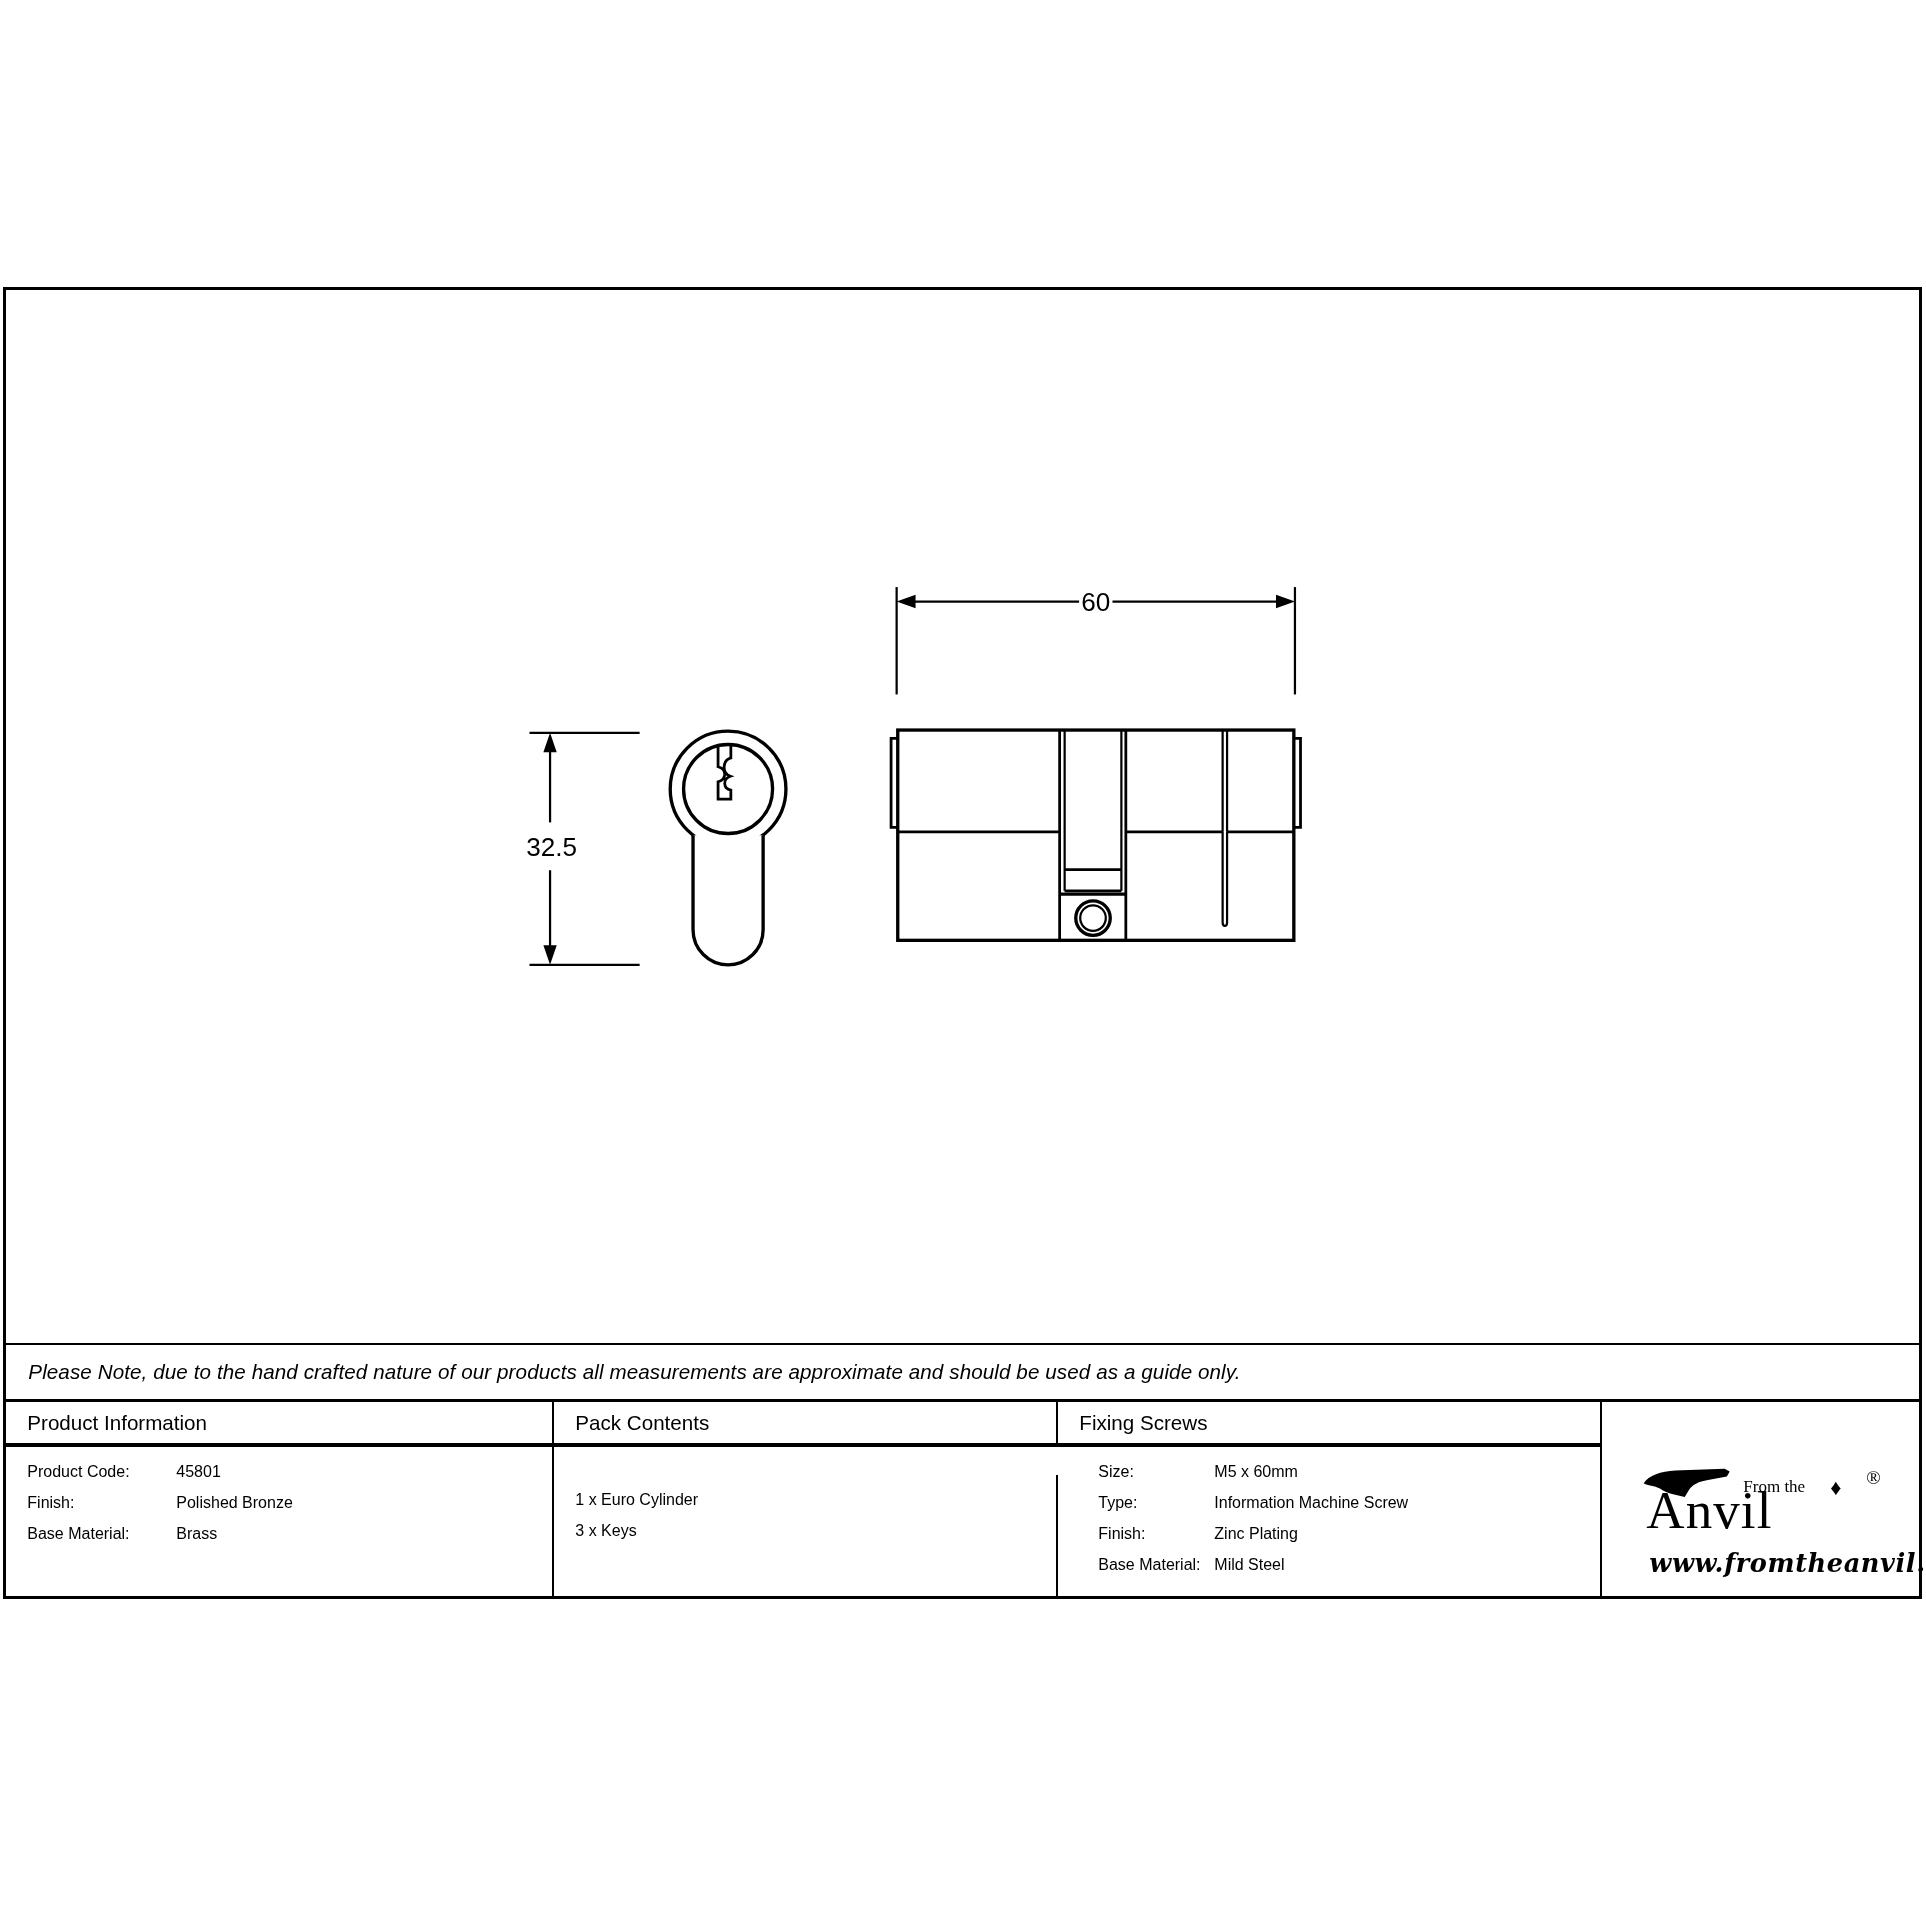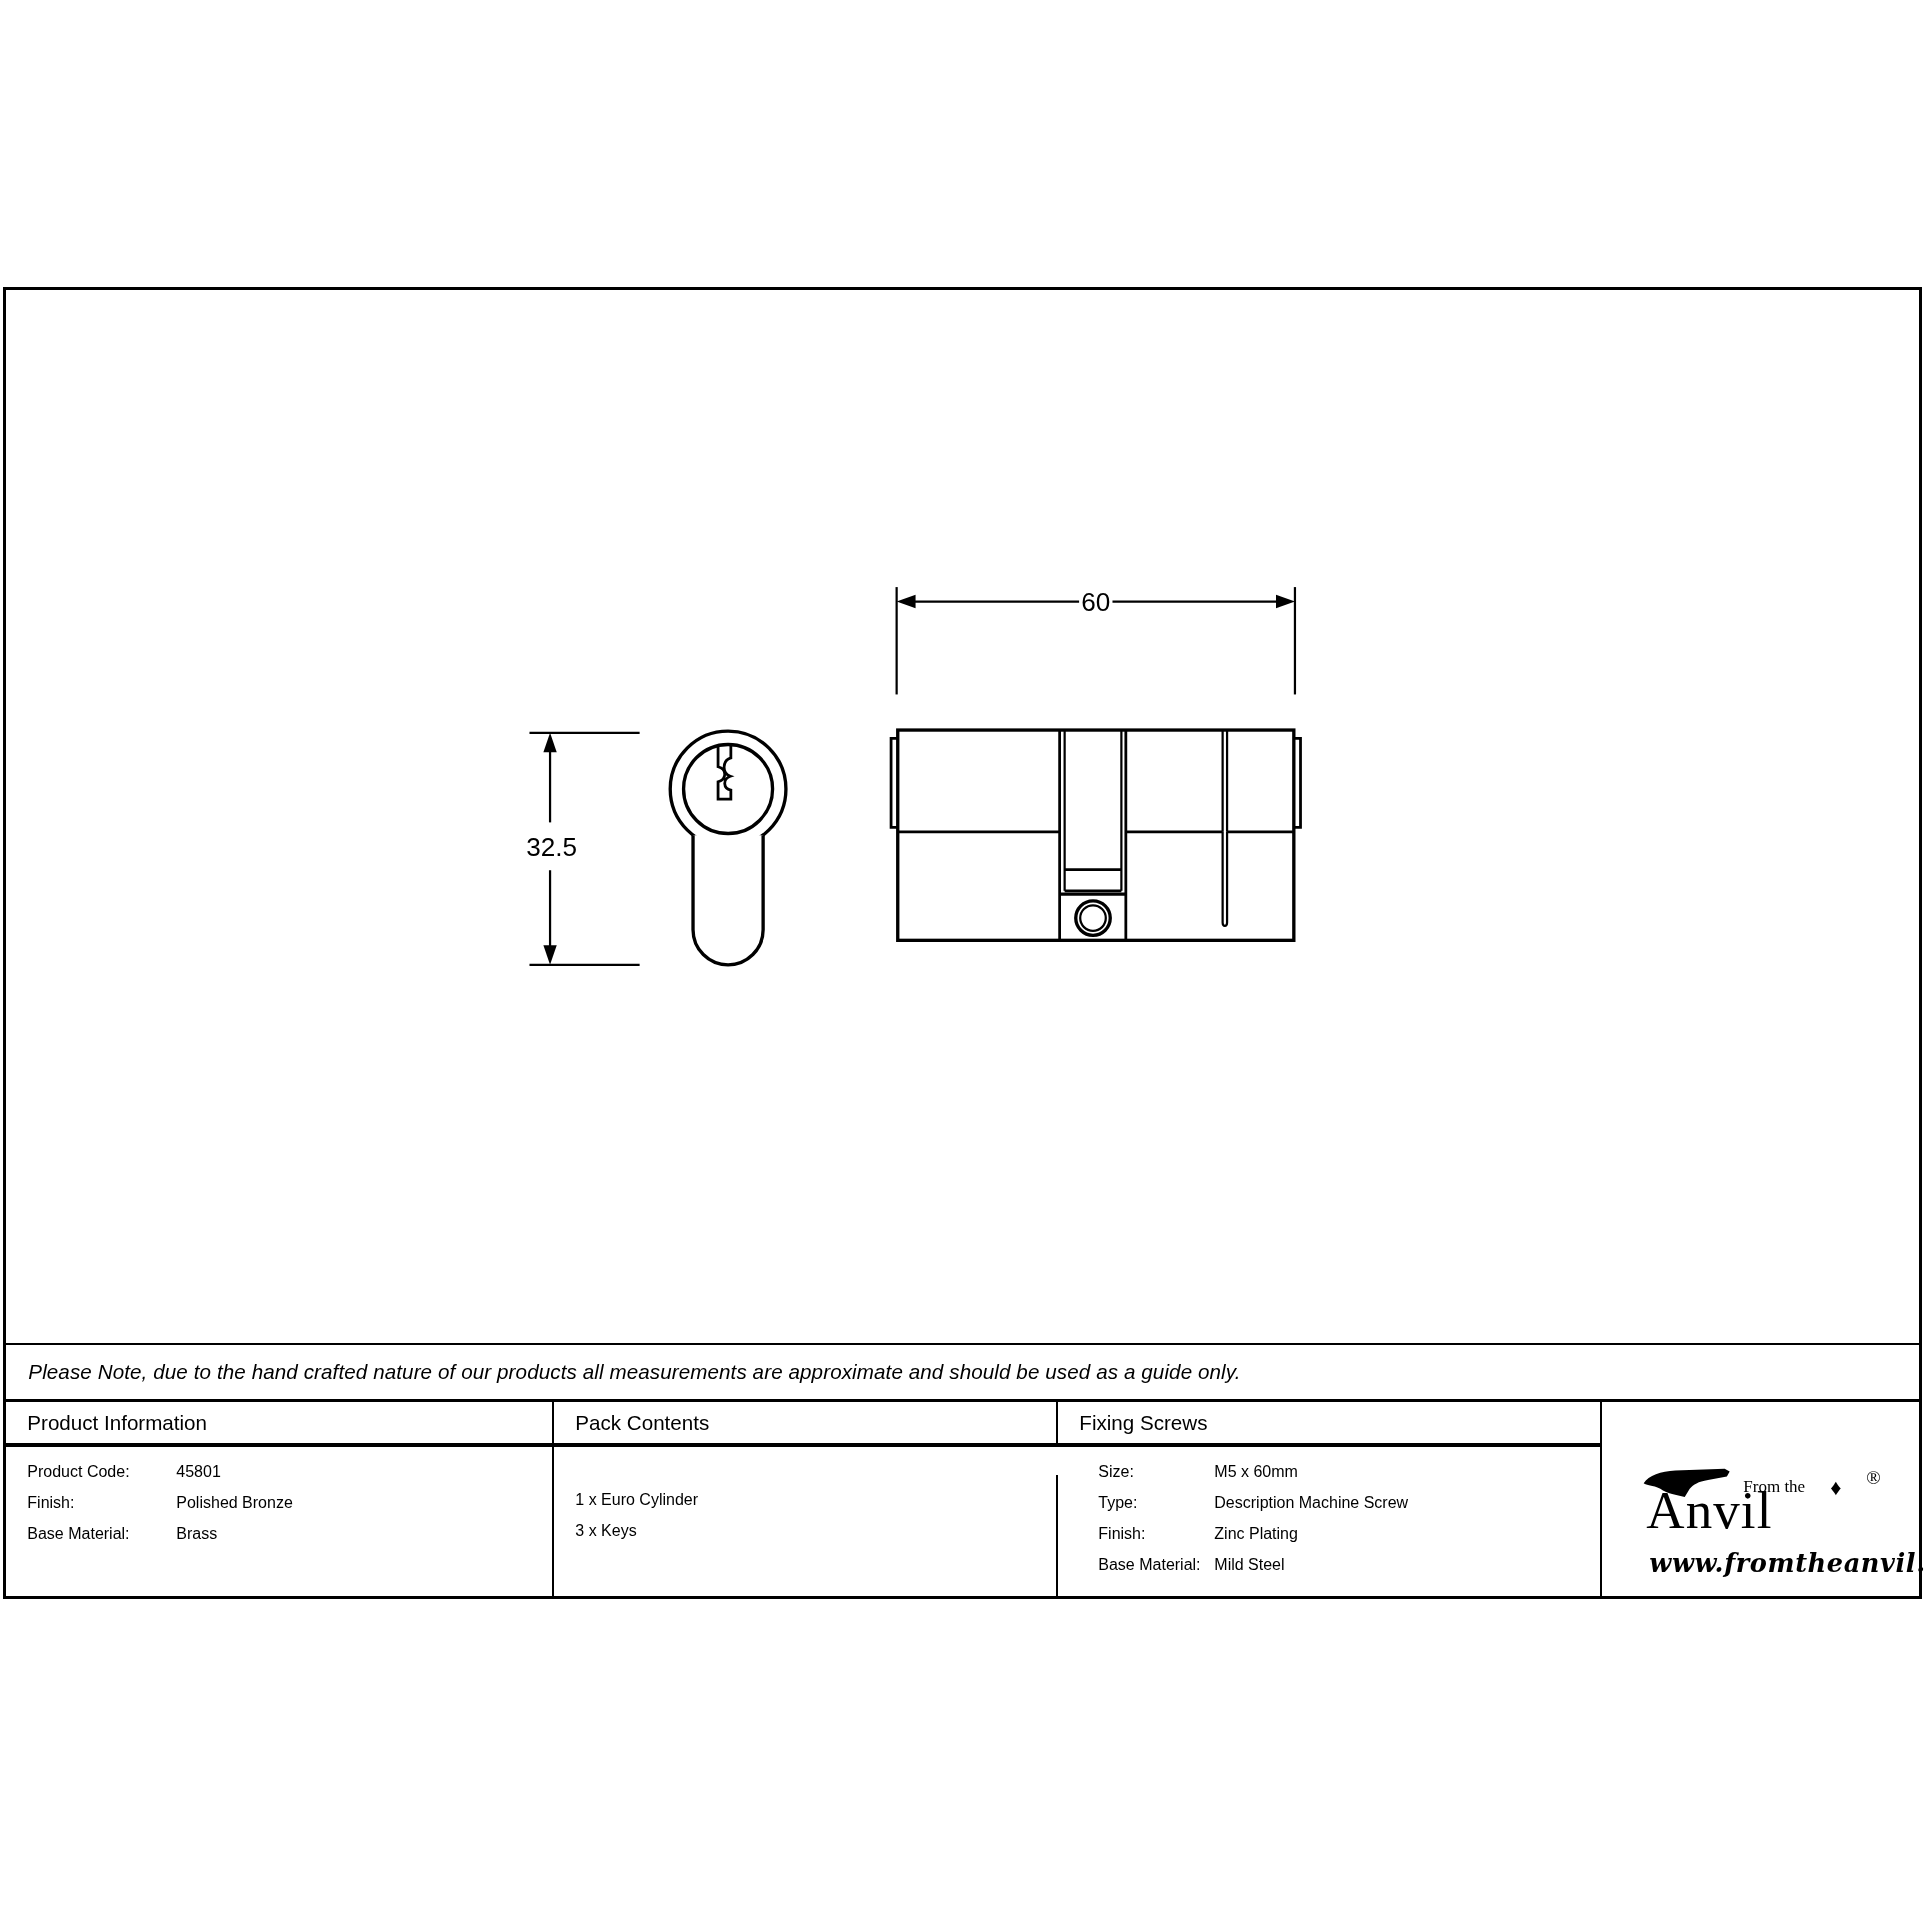--- a/index.html
+++ b/index.html
@@ -200,21 +200,21 @@
       <div class="item">3 x Keys</div>
     </div>
 
     <div class="td" style="grid-column:3;grid-row:2;padding-left:40px;">
       <div class="row">
         <span class="lbl-w3">Size:</span>
         <span>M5 x 60mm</span>
       </div>
       <div class="row">
         <span class="lbl-w3">Type:</span>
-        <span>Description Machine Screw</span>
+        <span>Information Machine Screw</span>
       </div>
       <div class="row">
         <span class="lbl-w3">Finish:</span>
         <span>Zinc Plating</span>
       </div>
       <div class="row">
         <span class="lbl-w3">Base Material:</span>
         <span>Mild Steel</span>
       </div>
     </div>

